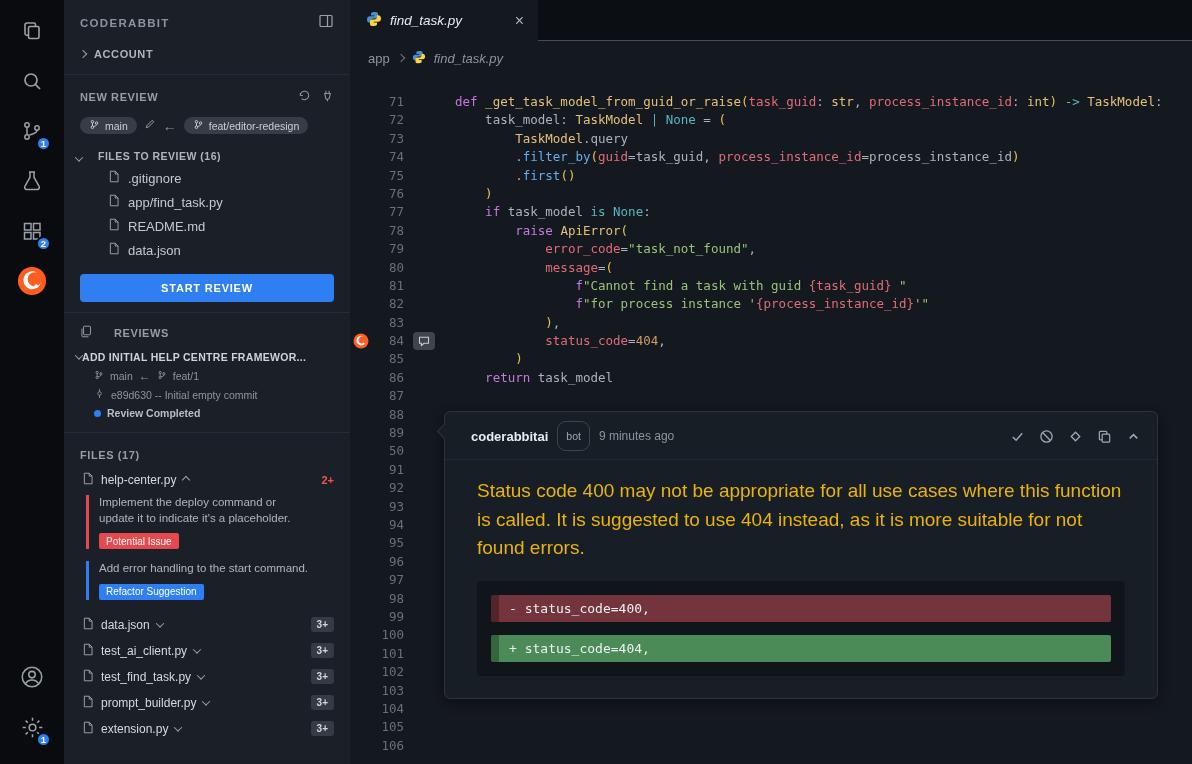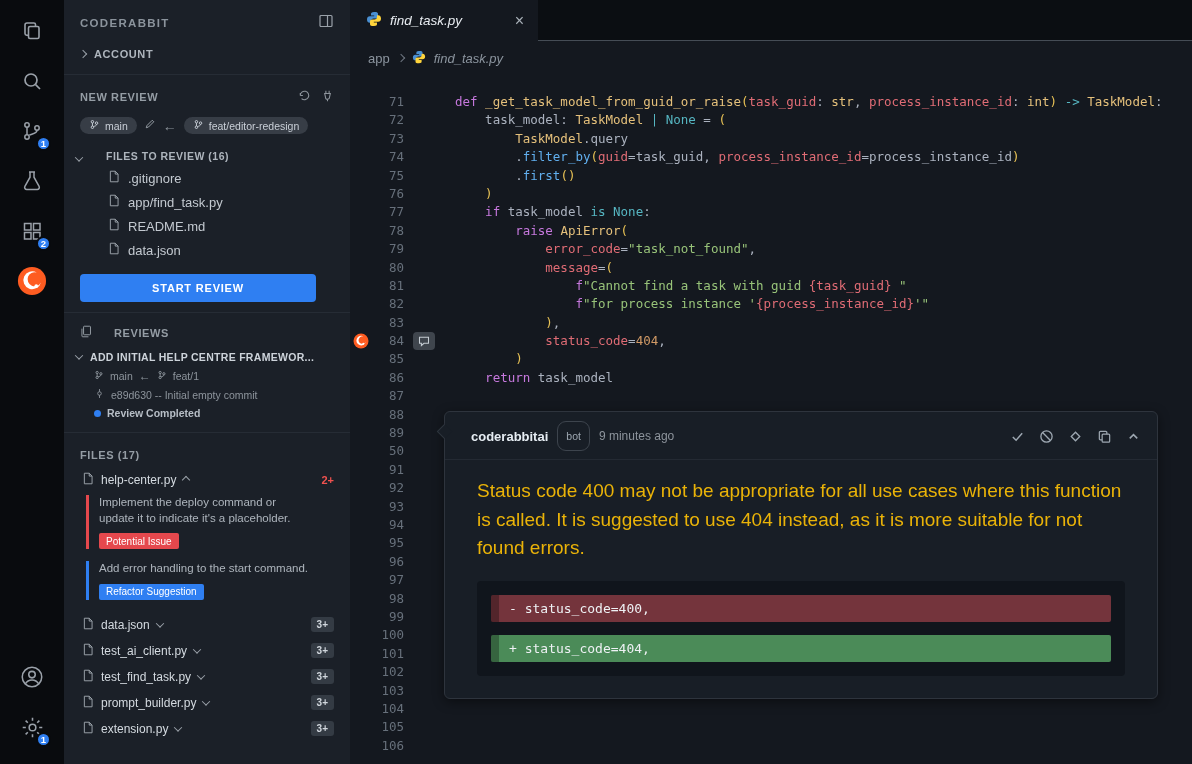--- a/index.html
+++ b/index.html
@@ -23,29 +23,29 @@
   .sb-account { display:flex; align-items:center; gap:8px; padding:8px 16px 10px 16px; color:#aeb5bd;
                 font-size:11px; font-weight:bold; letter-spacing:.6px; cursor:pointer;text-align:right; }
   .divider { height:1px; background:#262c35; margin:4px 0; }
   .sb-section-row { display:flex; align-items:center; justify-content:space-between; padding:10px 16px 6px 16px; }
   .sb-label { color:#959da5; font-size:11px; font-weight:bold; letter-spacing:.6px; }
   .row-icons { display:flex; gap:10px; align-items:center; }
   .branch-row { display:flex; align-items:center; gap:7px; padding:6px 16px 8px 16px; flex-wrap:nowrap; }
   .branch-pill { display:inline-flex; align-items:center; gap:5px; background:#373d46; border-radius:10px;
                  padding:2px 9px; font-size:10.5px; color:#c9cfd7; white-space:nowrap; cursor:pointer; }
   .arrow-glyph { color:#8d949c; font-size:14px; line-height:1; }
-  .files-header { display:flex; align-items:flex-end; gap:24px; padding:8px 16px 4px 12px; color:#aeb5bd;
+  .files-header { display:flex; align-items:flex-end; gap:16px; padding:8px 16px 4px 12px; color:#aeb5bd;
                   font-size:10.5px; font-weight:bold; letter-spacing:.5px; cursor:pointer; }
   .ftr-row { display:flex; align-items:center; gap:8px; padding:4px 16px 4px 26px; color:#c3c9d0; font-size:13px; cursor:pointer;margin-left:18px; }
-  .start-btn { display:block; width:236px; margin:12px 16px 10px 16px; height:28px; background:#2f7ff2; color:#fff;
+  .start-btn { display:block; width:254px; margin:12px 16px 10px 16px; height:28px; background:#2f7ff2; color:#fff;
                border:none; border-radius:4px; font-size:11px; font-weight:bold; letter-spacing:.8px;
                font-family:"Liberation Sans",sans-serif; cursor:pointer; }
   .reviews-header { display:flex; align-items:center; gap:22px; padding:8px 16px 4px 16px; color:#959da5;
                     font-size:11px; font-weight:bold; letter-spacing:.6px; }
-  .review-item-title { display:flex; align-items:center; gap:8px; padding:7px 16px 4px 12px; color:#cdd3da;
+  .review-item-title { display:flex; align-items:center; padding:7px 16px 4px 12px; color:#cdd3da;
                        font-size:10.5px; font-weight:bold; letter-spacing:.3px; cursor:pointer; white-space:nowrap; }
   .review-meta { display:flex; align-items:center; gap:6px; padding:3px 16px 3px 30px; color:#8d949c; font-size:10.5px; }
   .review-meta .dot { width:7px; height:7px; border-radius:50%; background:#2f7ff2; }
   .files-label { padding:12px 16px 6px 16px; display:block; }
   .file-row { display:flex; align-items:center; gap:7px; padding:5px 16px 5px 18px; color:#d4dae0; font-size:12px; cursor:pointer; }
   .file-row .grow { flex:1; }
   .count-red { color:#f0524f; font-size:11px; font-weight:bold; }
   .count-pill { background:#343b44; color:#d0d6dc; font-size:10px; font-weight:bold; border-radius:3px; padding:2px 6px; }
   .fc { margin:2px 16px 12px 22px; padding-left:10px; }
   .fc.issue { border-left:3px solid #e5484d; }

